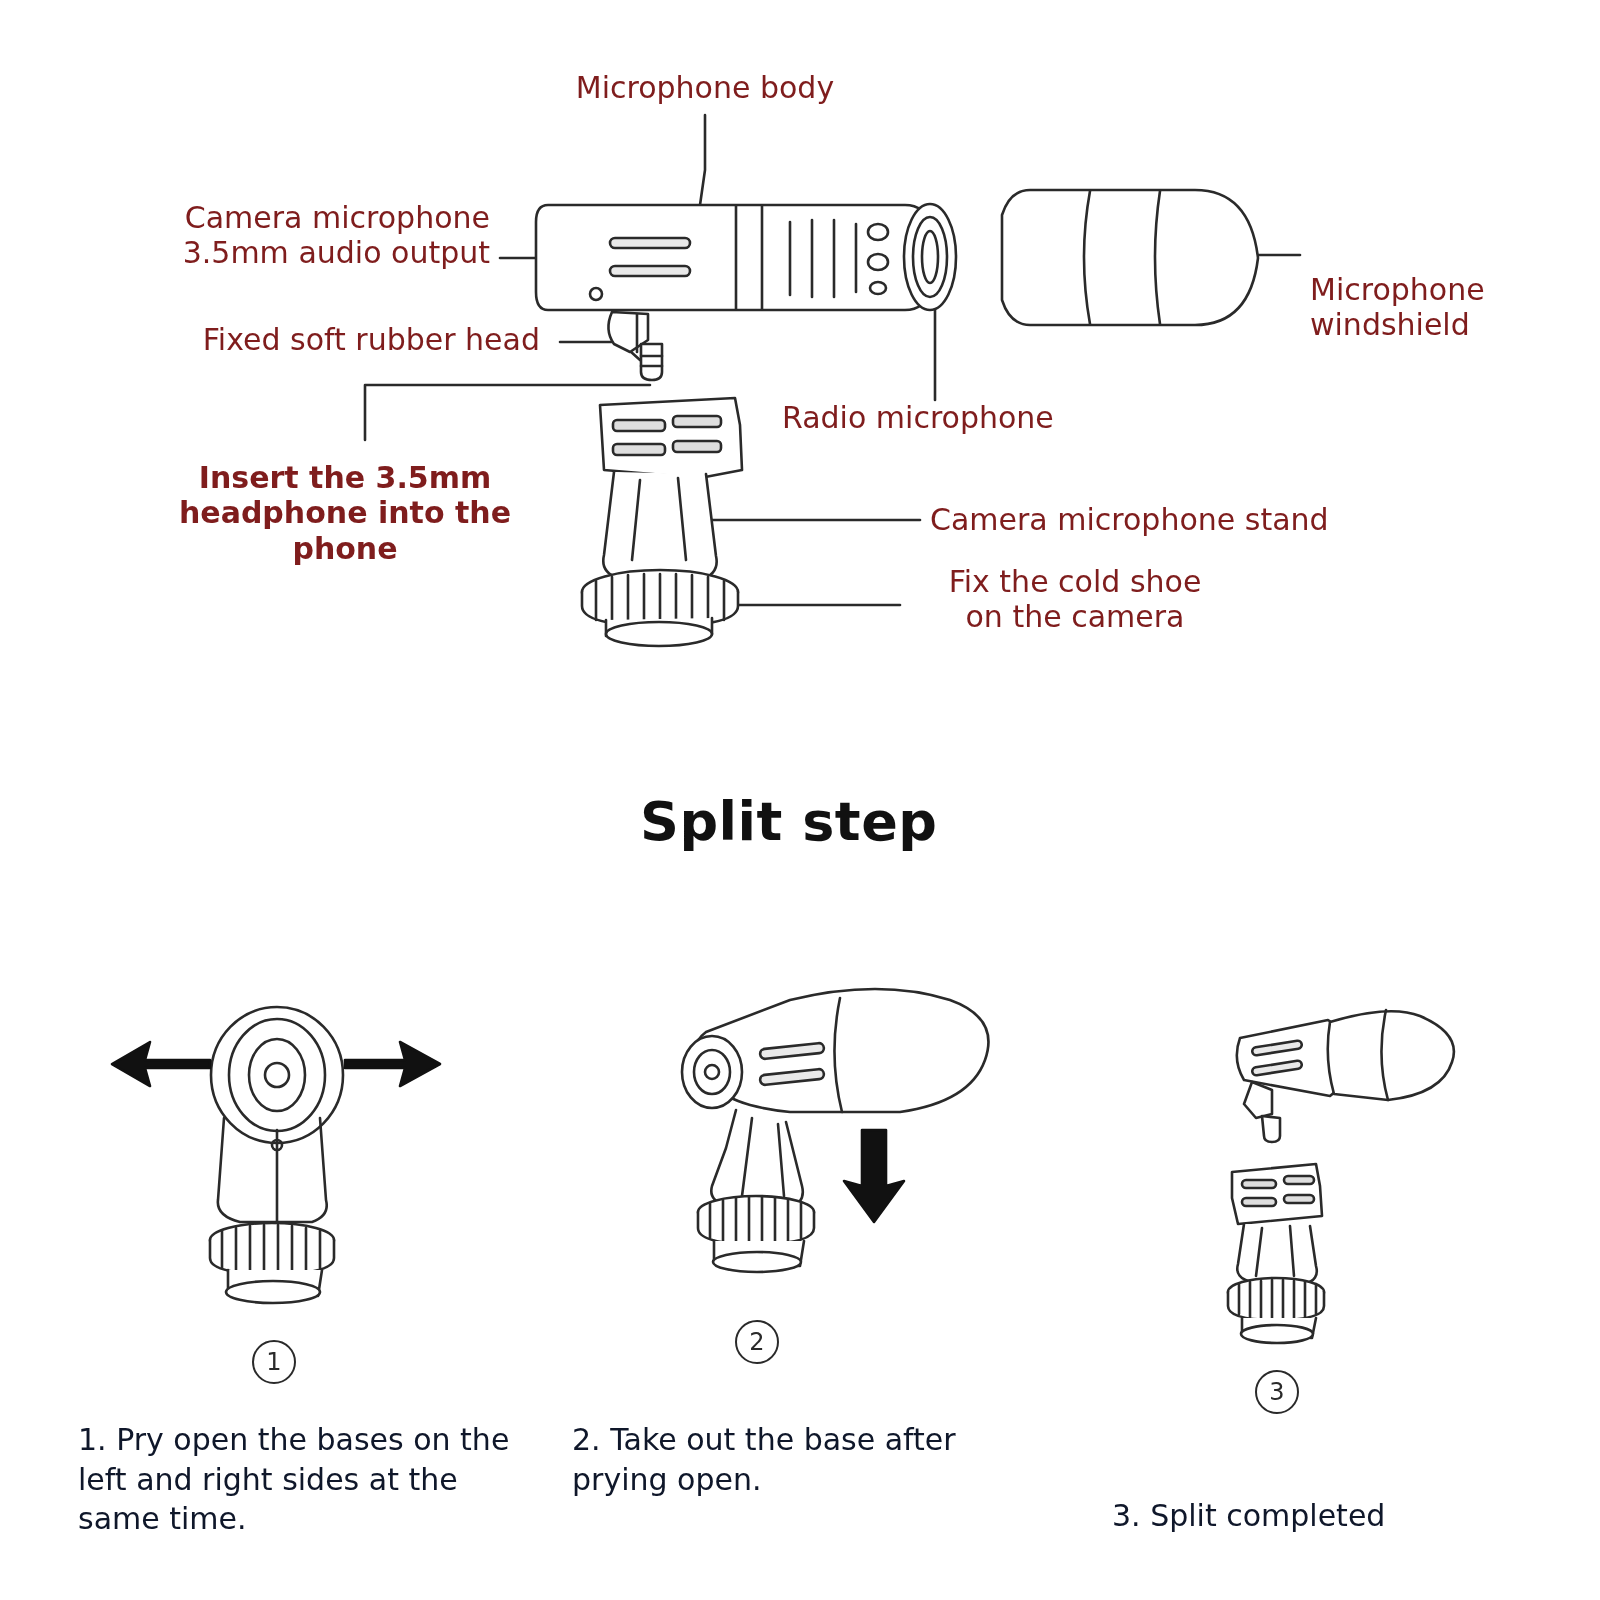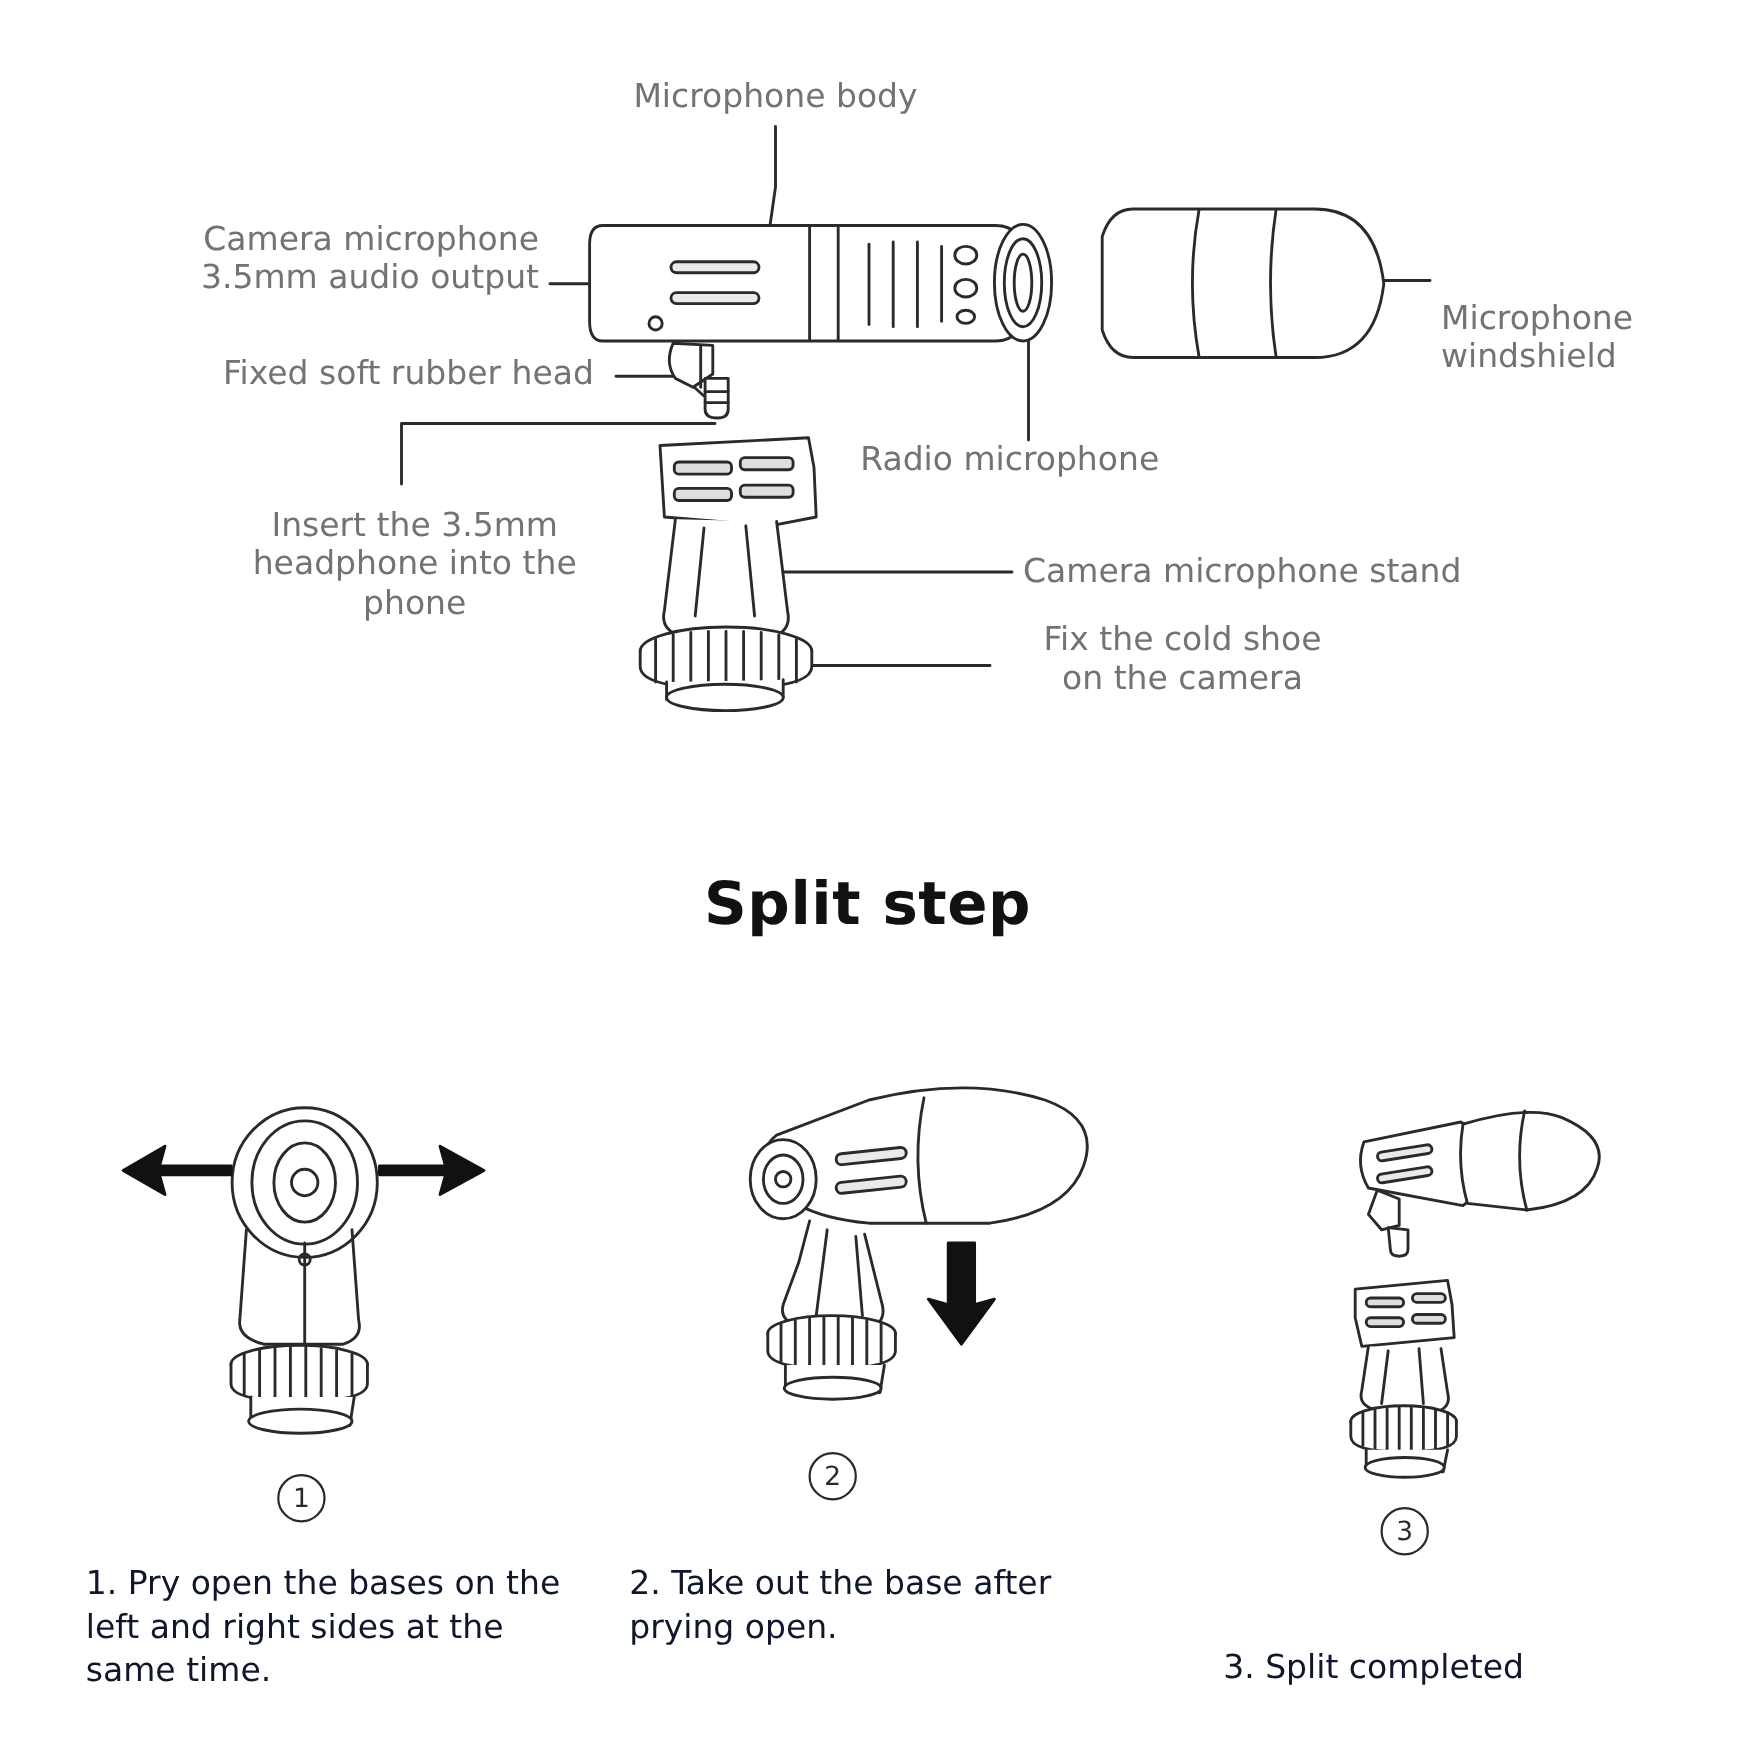--- a/index.html
+++ b/index.html
@@ -10,21 +10,21 @@
     color:#1b1b1b;
     position:relative;
     overflow:hidden;
   }
   .sheet{position:absolute;left:0;top:0;width:1600px;height:1600px;}
   svg{display:block;}
   .lbl{
     position:absolute;
     font-size:30px;
     line-height:1.18;
-    color:#737373;
+    color:#7f1d1d;
     white-space:pre;
   }
   .lbl.c{text-align:center;}
   .lbl.r{text-align:right;}
   .title{
     position:absolute;
     font-weight:bold;
     font-size:54px;
     letter-spacing:.5px;
     color:#111;
@@ -172,21 +172,21 @@
 </svg>
 </div>
 
 <div class="lbl c" style="left:525px;top:70px;width:360px;">Microphone body</div>
 
 <div class="lbl r" style="left:100px;top:200px;width:390px;">Camera microphone
 3.5mm audio output</div>
 
 <div class="lbl r" style="left:140px;top:322px;width:400px;">Fixed soft rubber head</div>
 
-<div class="lbl c" style="left:202px;top:460px;width:350px;">Insert the 3.5mm
+<div class="lbl c" style="left:170px;top:460px;width:350px;font-weight:bold;">Insert the 3.5mm
 headphone into the
 phone</div>
 
 <div class="lbl" style="left:782px;top:400px;width:400px;">Radio microphone</div>
 
 <div class="lbl" style="left:1310px;top:228px;width:280px;margin-top:44px;">Microphone
 windshield</div>
 
 <div class="lbl" style="left:930px;top:502px;width:480px;">Camera microphone stand</div>
 

